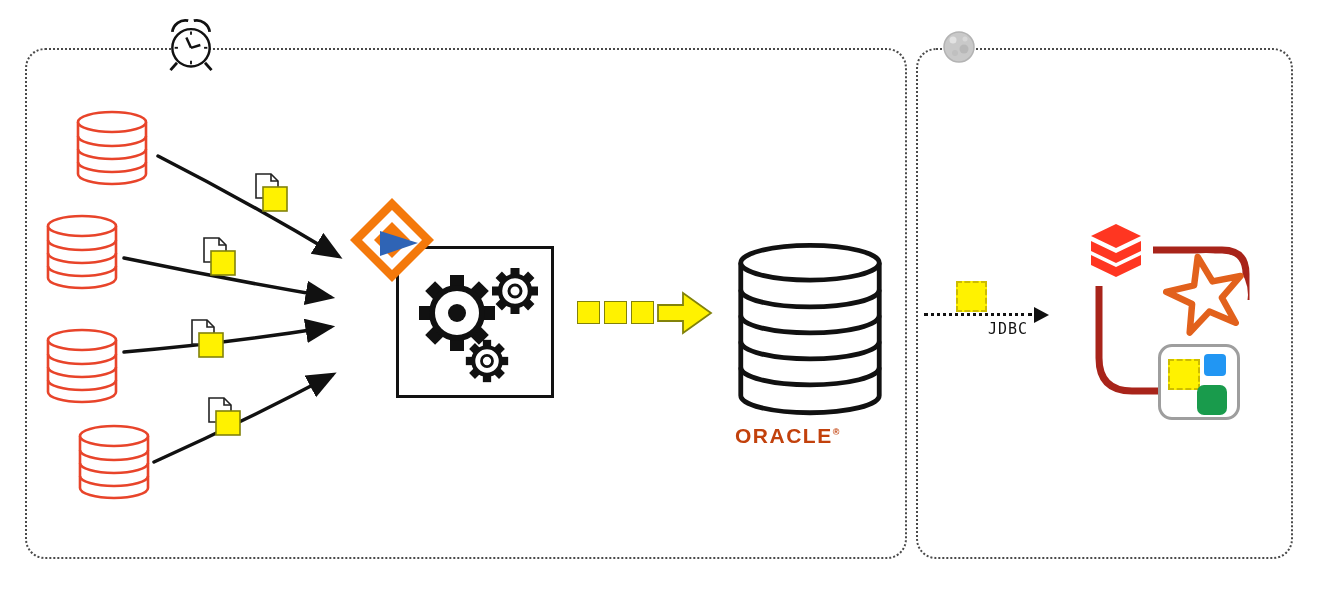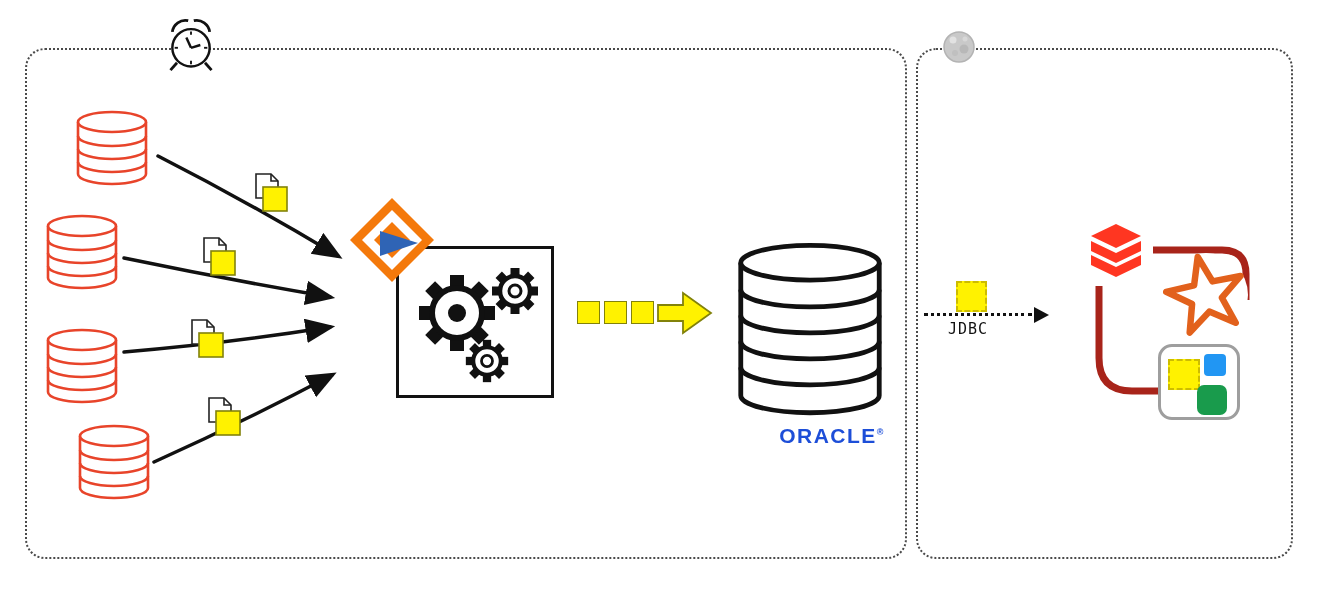--- a/index.html
+++ b/index.html
@@ -5,27 +5,27 @@
   html,body{margin:0;padding:0;}
   body{
     width:1333px;height:600px;position:relative;overflow:hidden;
     background:#ffffff;font-family:"Liberation Sans",sans-serif;
   }
   .abs{position:absolute;}
   .panel{
     position:absolute;border:2px dotted #4a4a4a;border-radius:20px;background:transparent;
   }
   #oracle-label{
-    position:absolute;left:735px;top:424px;width:150px;text-align:right;
-    font-weight:bold;font-size:21px;letter-spacing:1.5px;color:#1d4ed8;
+    position:absolute;left:735px;top:424px;width:150px;text-align:left;
+    font-weight:bold;font-size:21px;letter-spacing:1.5px;color:#c2410c;
     font-family:"Liberation Sans",sans-serif;
   }
   #oracle-label sup{font-size:9px;vertical-align:super;}
   #jdbc-label{
-    position:absolute;left:948px;top:320px;width:80px;text-align:left;
+    position:absolute;left:948px;top:320px;width:80px;text-align:right;
     font-family:"DejaVu Sans Mono",monospace;font-size:15px;color:#111;letter-spacing:1px;
   }
   .dotline{
     position:absolute;left:924px;top:313px;width:108px;height:0;
     border-top:3.5px dotted #111;
   }
   .dot-arrowhead{
     position:absolute;left:1034px;top:307px;width:0;height:0;
     border-top:8px solid transparent;border-bottom:8px solid transparent;
     border-left:15px solid #111;

